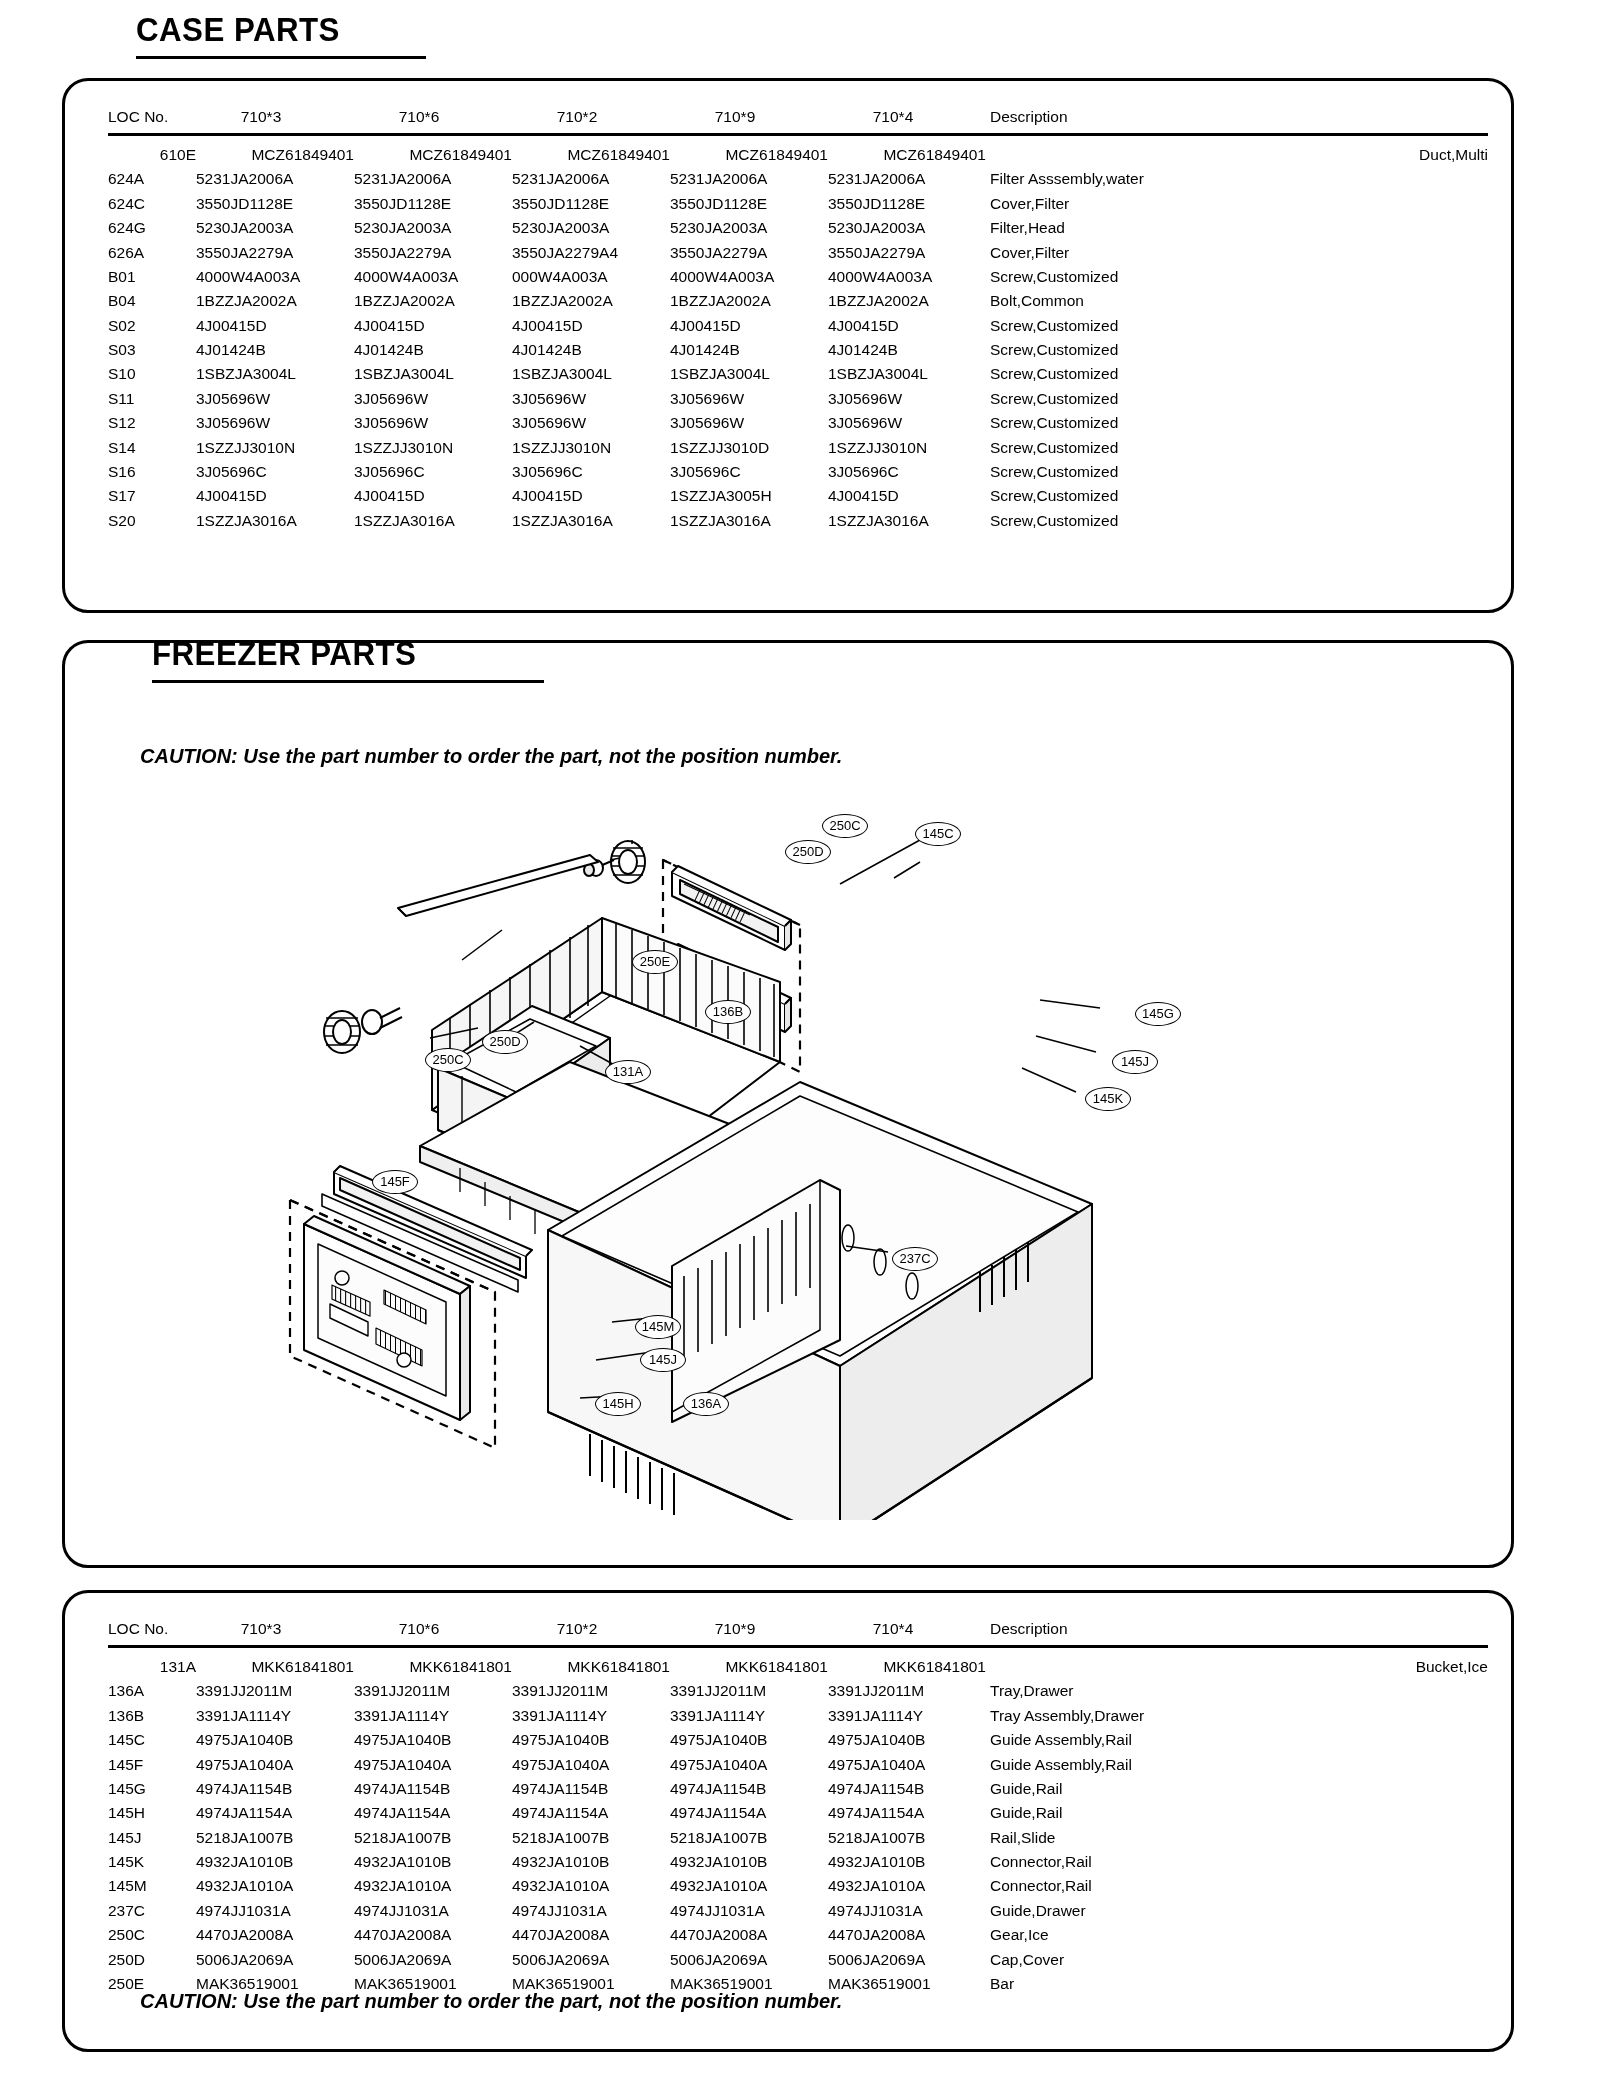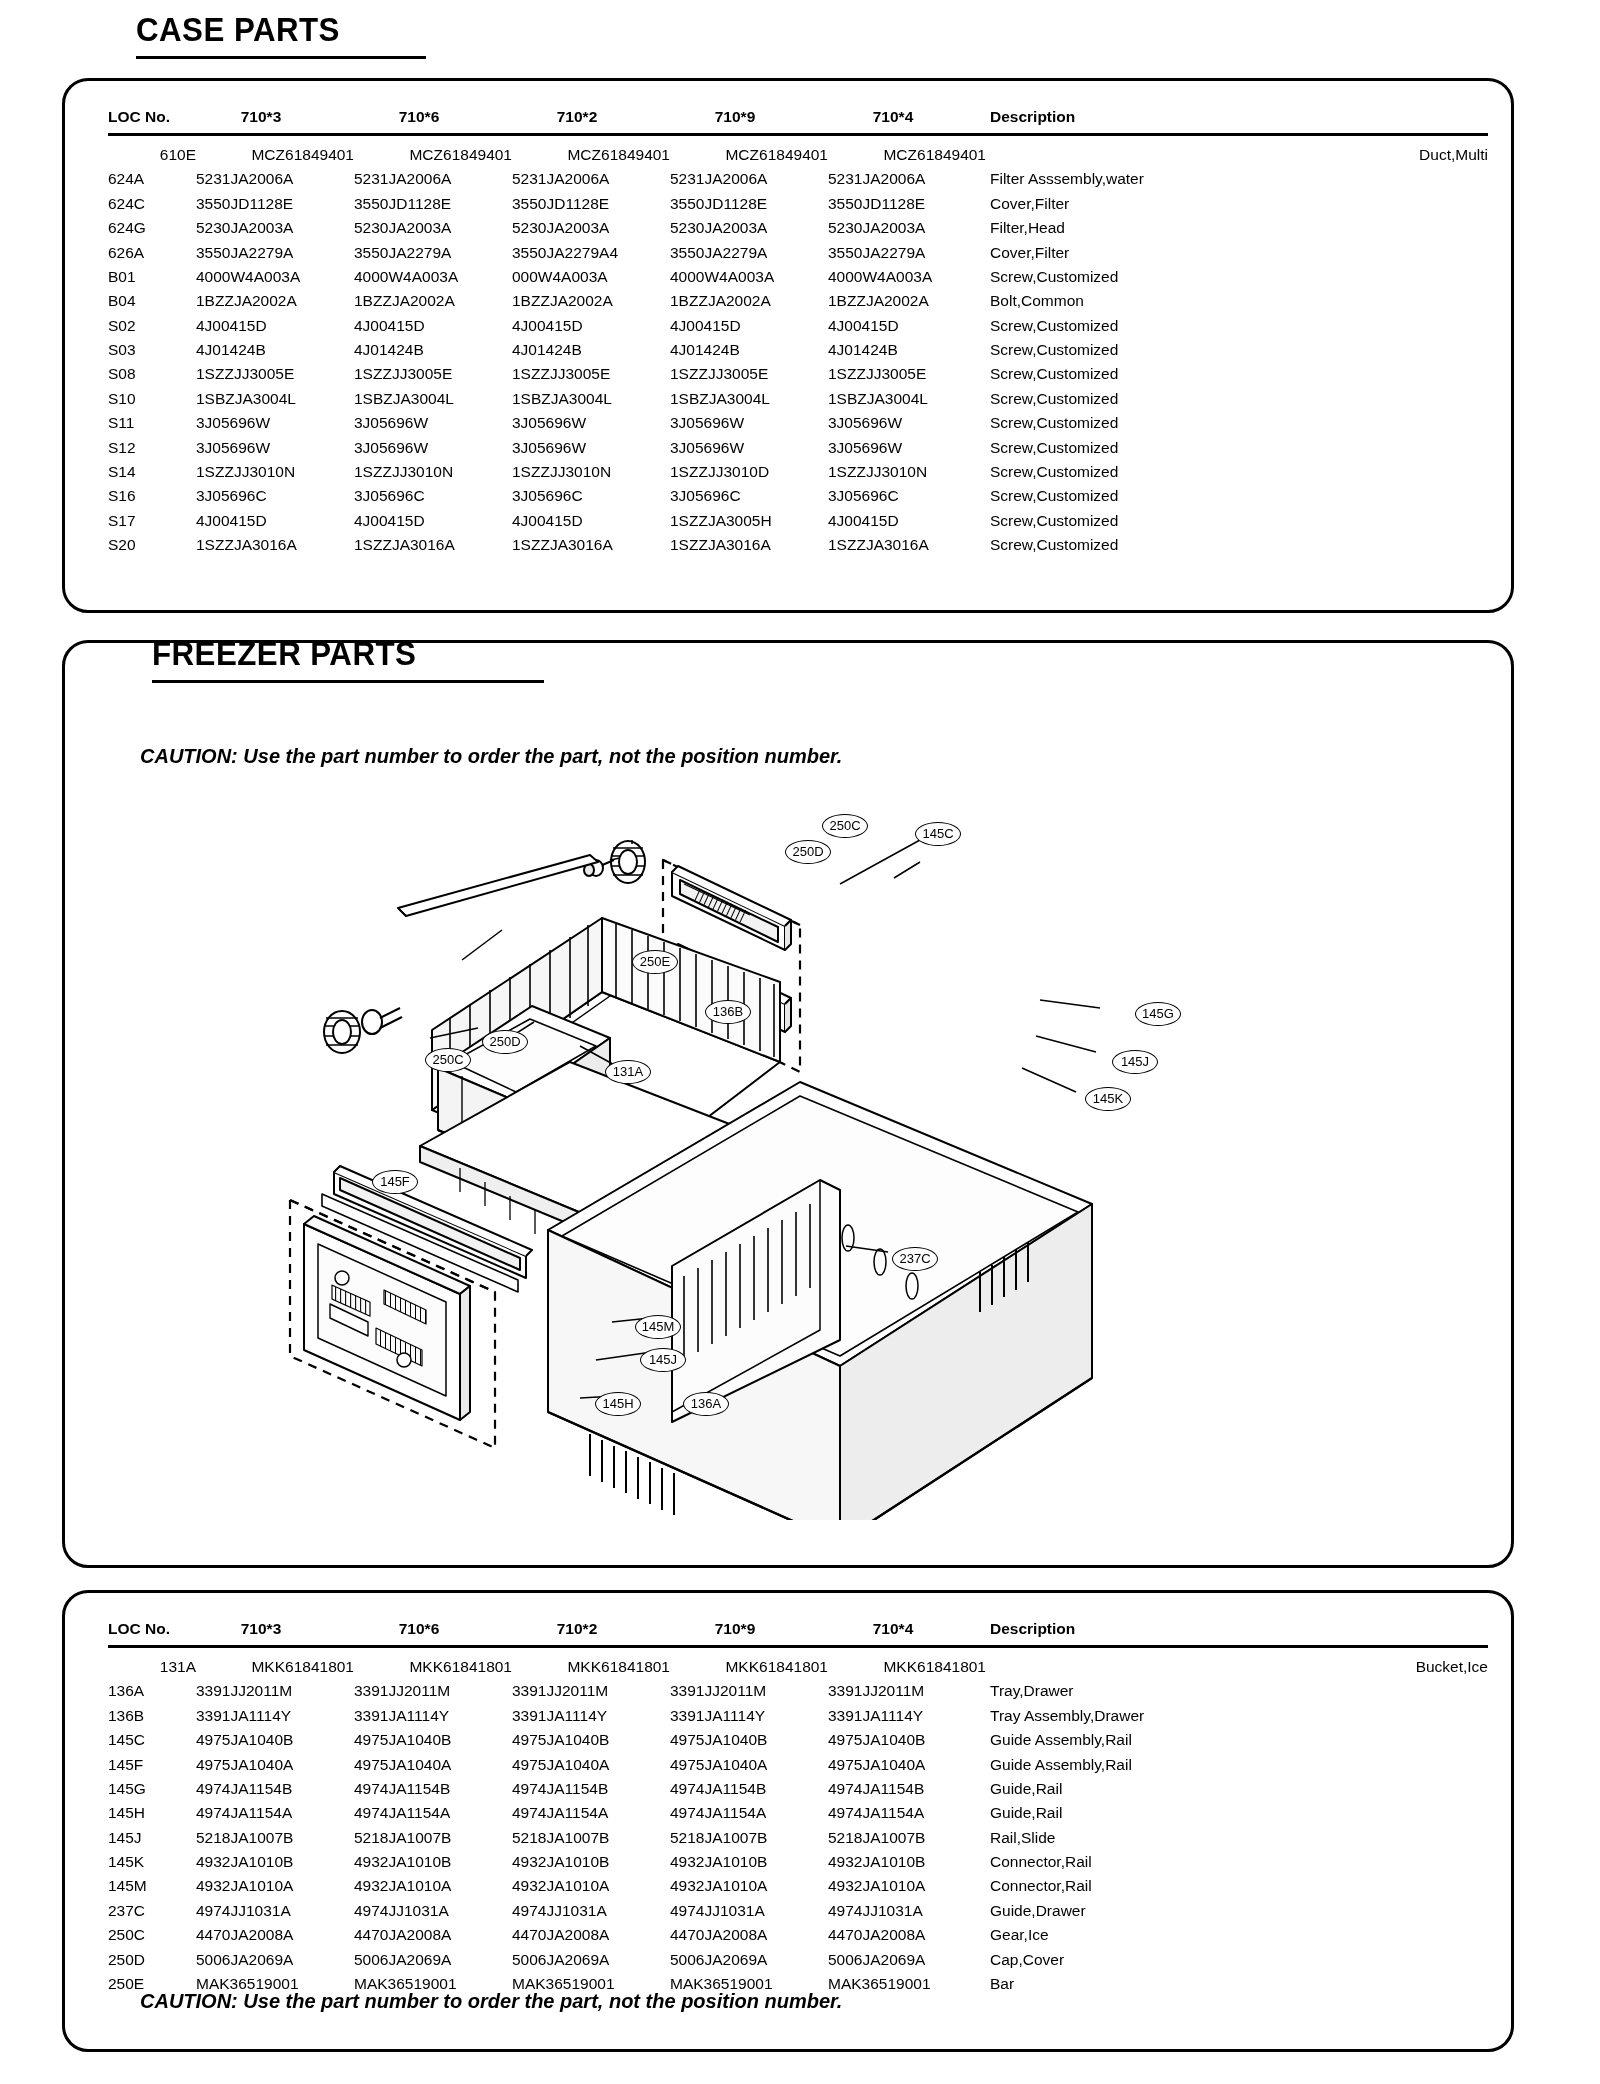--- a/index.html
+++ b/index.html
@@ -36,21 +36,21 @@
     background:#fff;
   }
 
   
   .parts-table {
     position:absolute;
     border-collapse:collapse;
     font-size:15.5px;
   }
   .parts-table th {
-    font-weight:bold;
+    font-weight:normal;
     text-align:left;
     padding:0 0 7px 0;
     font-size:15.5px;
     white-space:nowrap;
   }
   .parts-table thead tr { border-bottom:3px solid #000; }
   .parts-table td {
     padding:1.5px 0;
     white-space:nowrap;
     font-size:15.5px;
@@ -182,29 +182,20 @@
         <td class="c-pn">4J00415D</td>
         <td class="c-desc">Screw,Customized</td>
       </tr>
       <tr>
         <td class="c-loc">S03</td>
         <td class="c-pn">4J01424B</td>
         <td class="c-pn">4J01424B</td>
         <td class="c-pn">4J01424B</td>
         <td class="c-pn">4J01424B</td>
         <td class="c-pn">4J01424B</td>
-        <td class="c-desc">Screw,Customized</td>
-      </tr>
-      <tr>
-        <td class="c-loc">S08</td>
-        <td class="c-pn">1SZZJJ3005E</td>
-        <td class="c-pn">1SZZJJ3005E</td>
-        <td class="c-pn">1SZZJJ3005E</td>
-        <td class="c-pn">1SZZJJ3005E</td>
-        <td class="c-pn">1SZZJJ3005E</td>
         <td class="c-desc">Screw,Customized</td>
       </tr>
       <tr>
         <td class="c-loc">S10</td>
         <td class="c-pn">1SBZJA3004L</td>
         <td class="c-pn">1SBZJA3004L</td>
         <td class="c-pn">1SBZJA3004L</td>
         <td class="c-pn">1SBZJA3004L</td>
         <td class="c-pn">1SBZJA3004L</td>
         <td class="c-desc">Screw,Customized</td>

